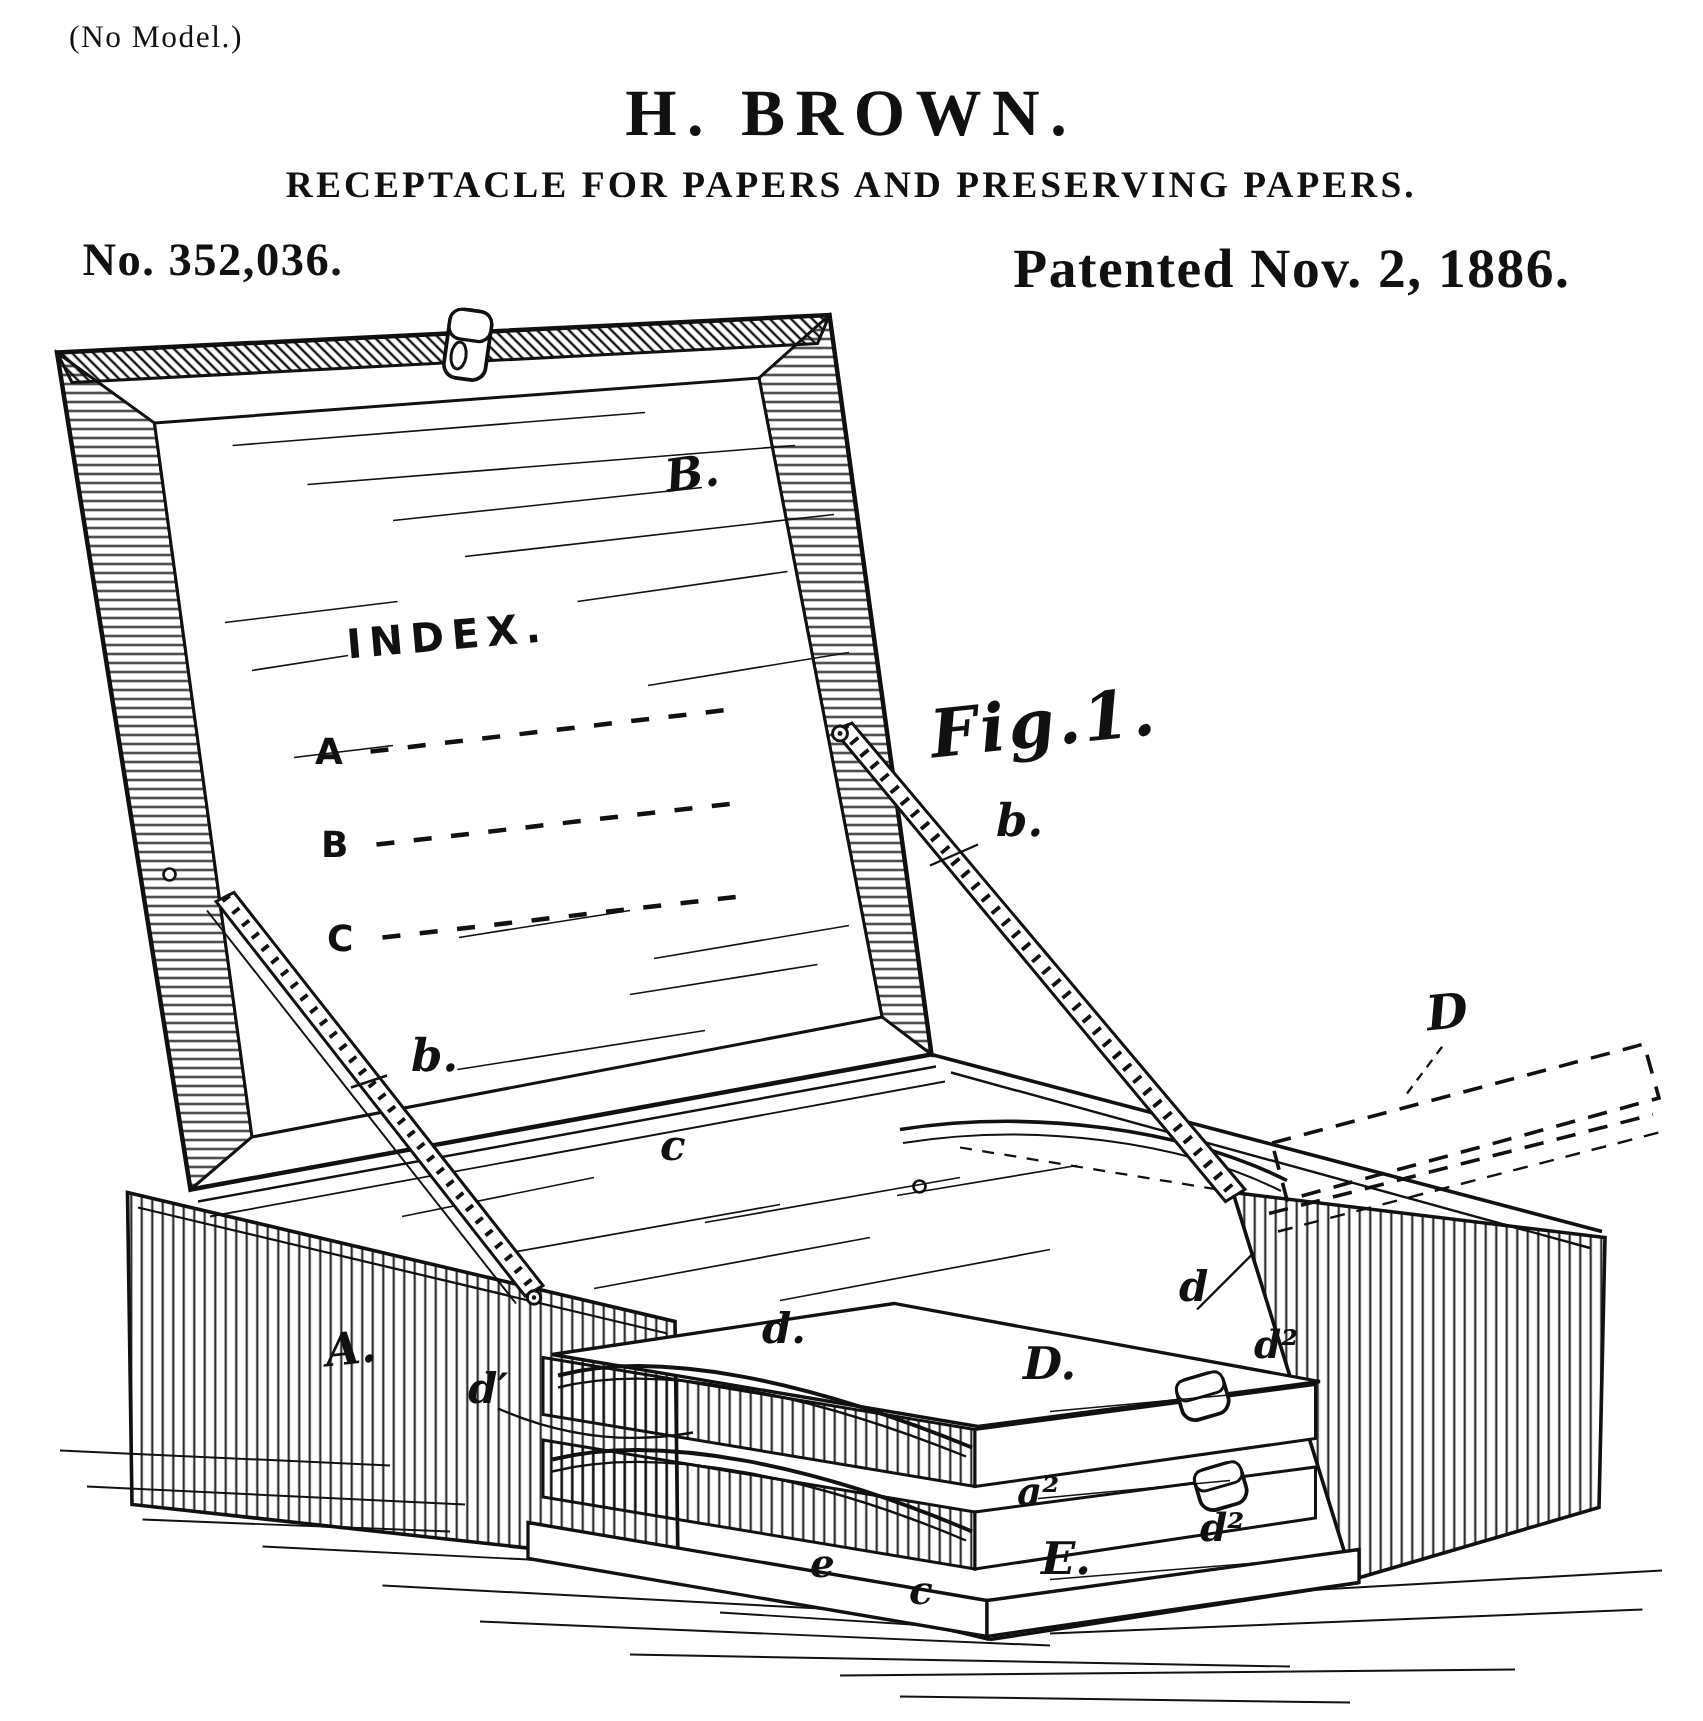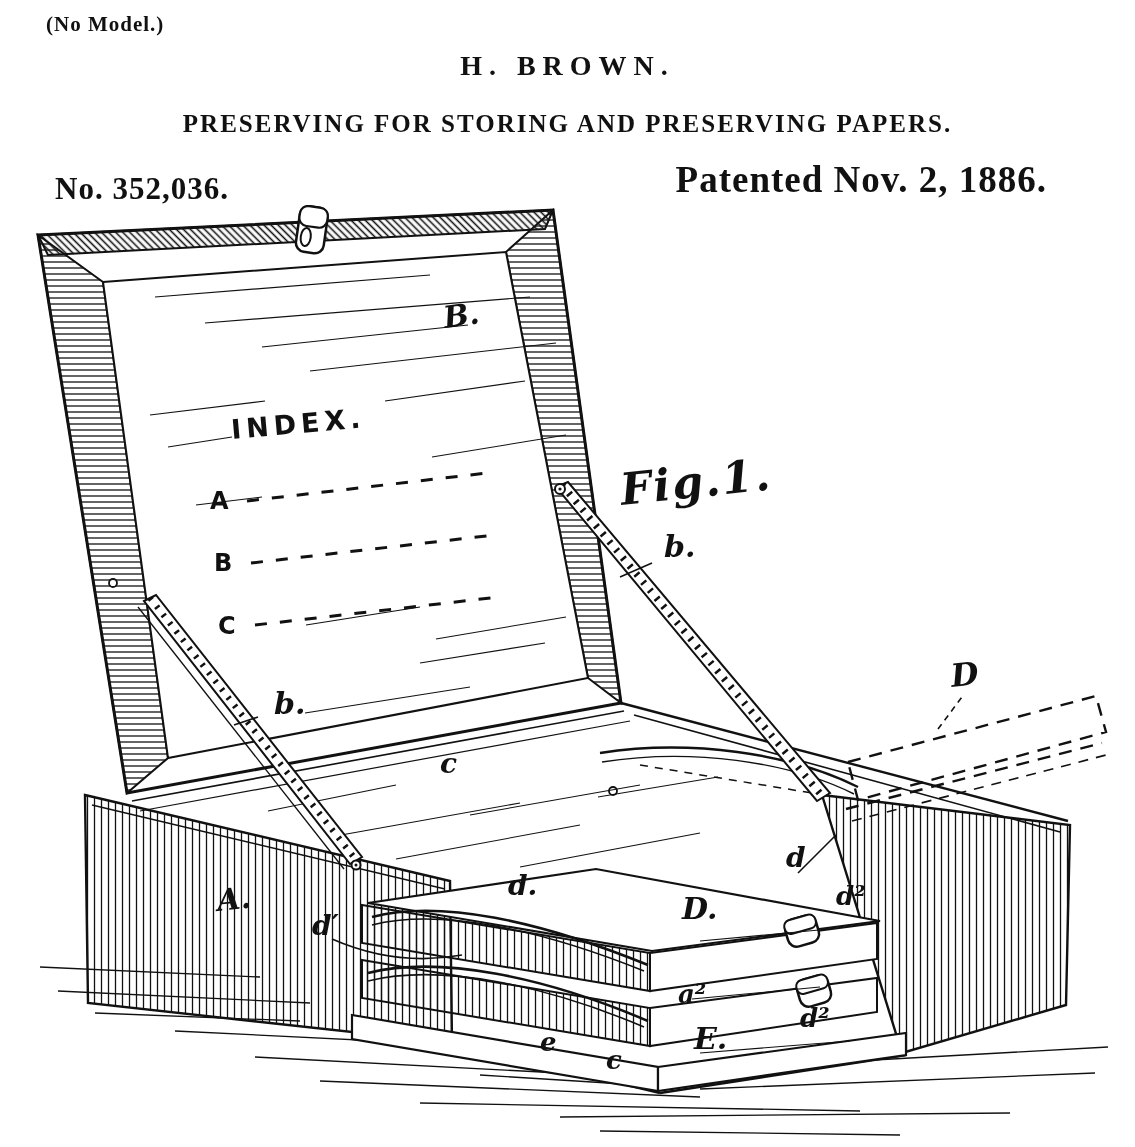--- a/index.html
+++ b/index.html
@@ -1,35 +1,35 @@
 <!DOCTYPE html>
 <html><head>
 <meta charset="utf-8">
 <style>
   html,body{margin:0;padding:0;}
   body{
     width:1135px;height:1147px;background:#ffffff;position:relative;overflow:hidden;
     font-family:"Liberation Serif", serif;color:#111;
   }
-  .no-model{position:absolute;left:46px;top:12px;font-size:21px;font-weight:bold;letter-spacing:1px;}
-  .inventor{position:absolute;left:0;right:0;top:50px;text-align:center;font-size:28px;font-weight:bold;letter-spacing:7px;}
+  .no-model{position:absolute;left:46px;top:12px;font-size:21px;font-weight:normal;letter-spacing:1px;}
+  .inventor{position:absolute;left:0;right:0;top:50px;text-align:center;font-size:44px;font-weight:bold;letter-spacing:7px;}
   .title{position:absolute;left:0;right:0;top:110px;text-align:center;font-size:25px;font-weight:bold;letter-spacing:2px;}
-  .patnum{position:absolute;left:55px;top:155px;font-size:31px;font-weight:bold;letter-spacing:1px;margin-top:16px;}
+  .patnum{position:absolute;left:55px;top:155px;font-size:31px;font-weight:bold;letter-spacing:1px;}
   .patdate{position:absolute;right:88px;top:158px;font-size:37px;font-weight:bold;letter-spacing:1px;}
   svg.fig{position:absolute;left:0;top:205px;}
   .script{font-family:"DejaVu Serif", serif;font-style:italic;font-weight:bold;fill:#111;}
   .print{font-family:"DejaVu Sans", sans-serif;font-weight:bold;fill:#111;}
 </style>
 </head>
 <body>
 
 <div>
   <div class="no-model">(No Model.)</div>
   <div class="inventor">H. BROWN.</div>
-  <div class="title">PRESERVING FOR STORING AND PRESERVING PAPERS.</div>
+  <div class="title">RECEPTACLE FOR PAPERS AND PRESERVING PAPERS.</div>
   <div class="patnum">No. 352,036.</div>
   <div class="patdate">Patented Nov. 2, 1886.</div>
 
   <svg class="fig" width="1135" height="942" viewBox="0 0 1135 942">
     <defs>
       <pattern id="hH" width="6" height="6" patternUnits="userSpaceOnUse">
         <path d="M0 3 H6" stroke="#111" stroke-width="1.3"></path>
       </pattern>
       <pattern id="hV" width="7" height="7" patternUnits="userSpaceOnUse">
         <path d="M3.5 0 V7" stroke="#111" stroke-width="1.3"></path>

